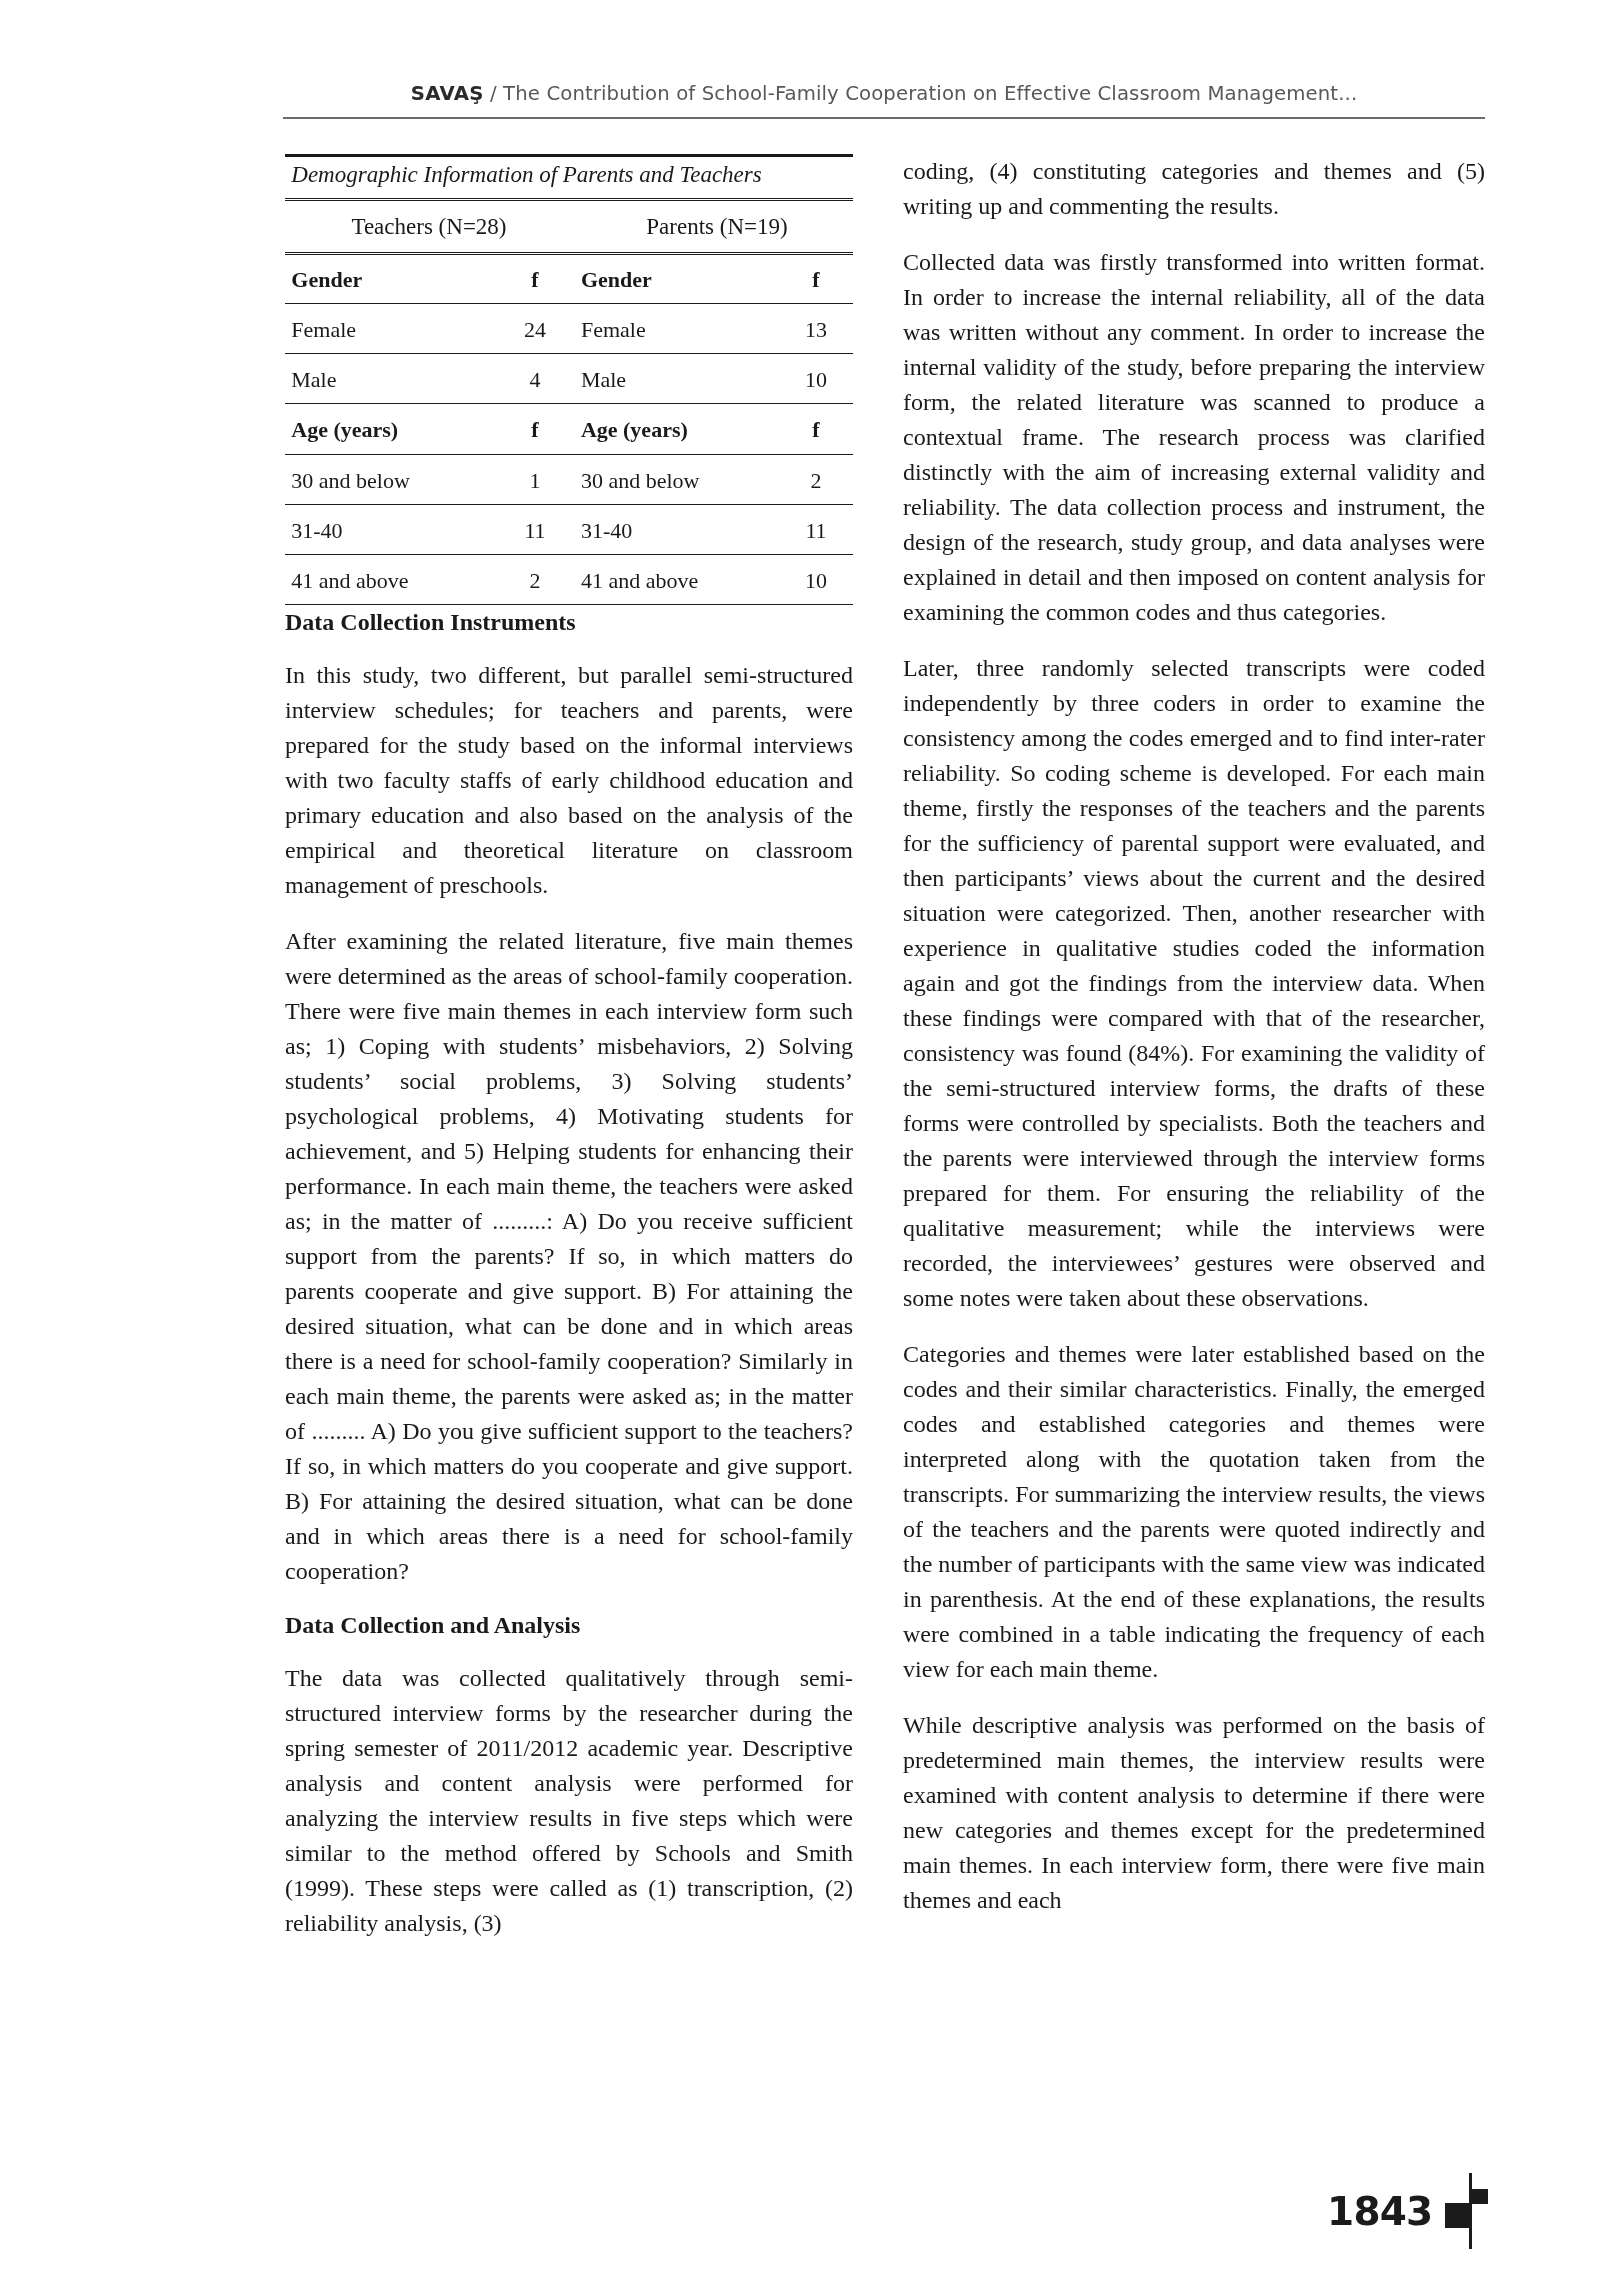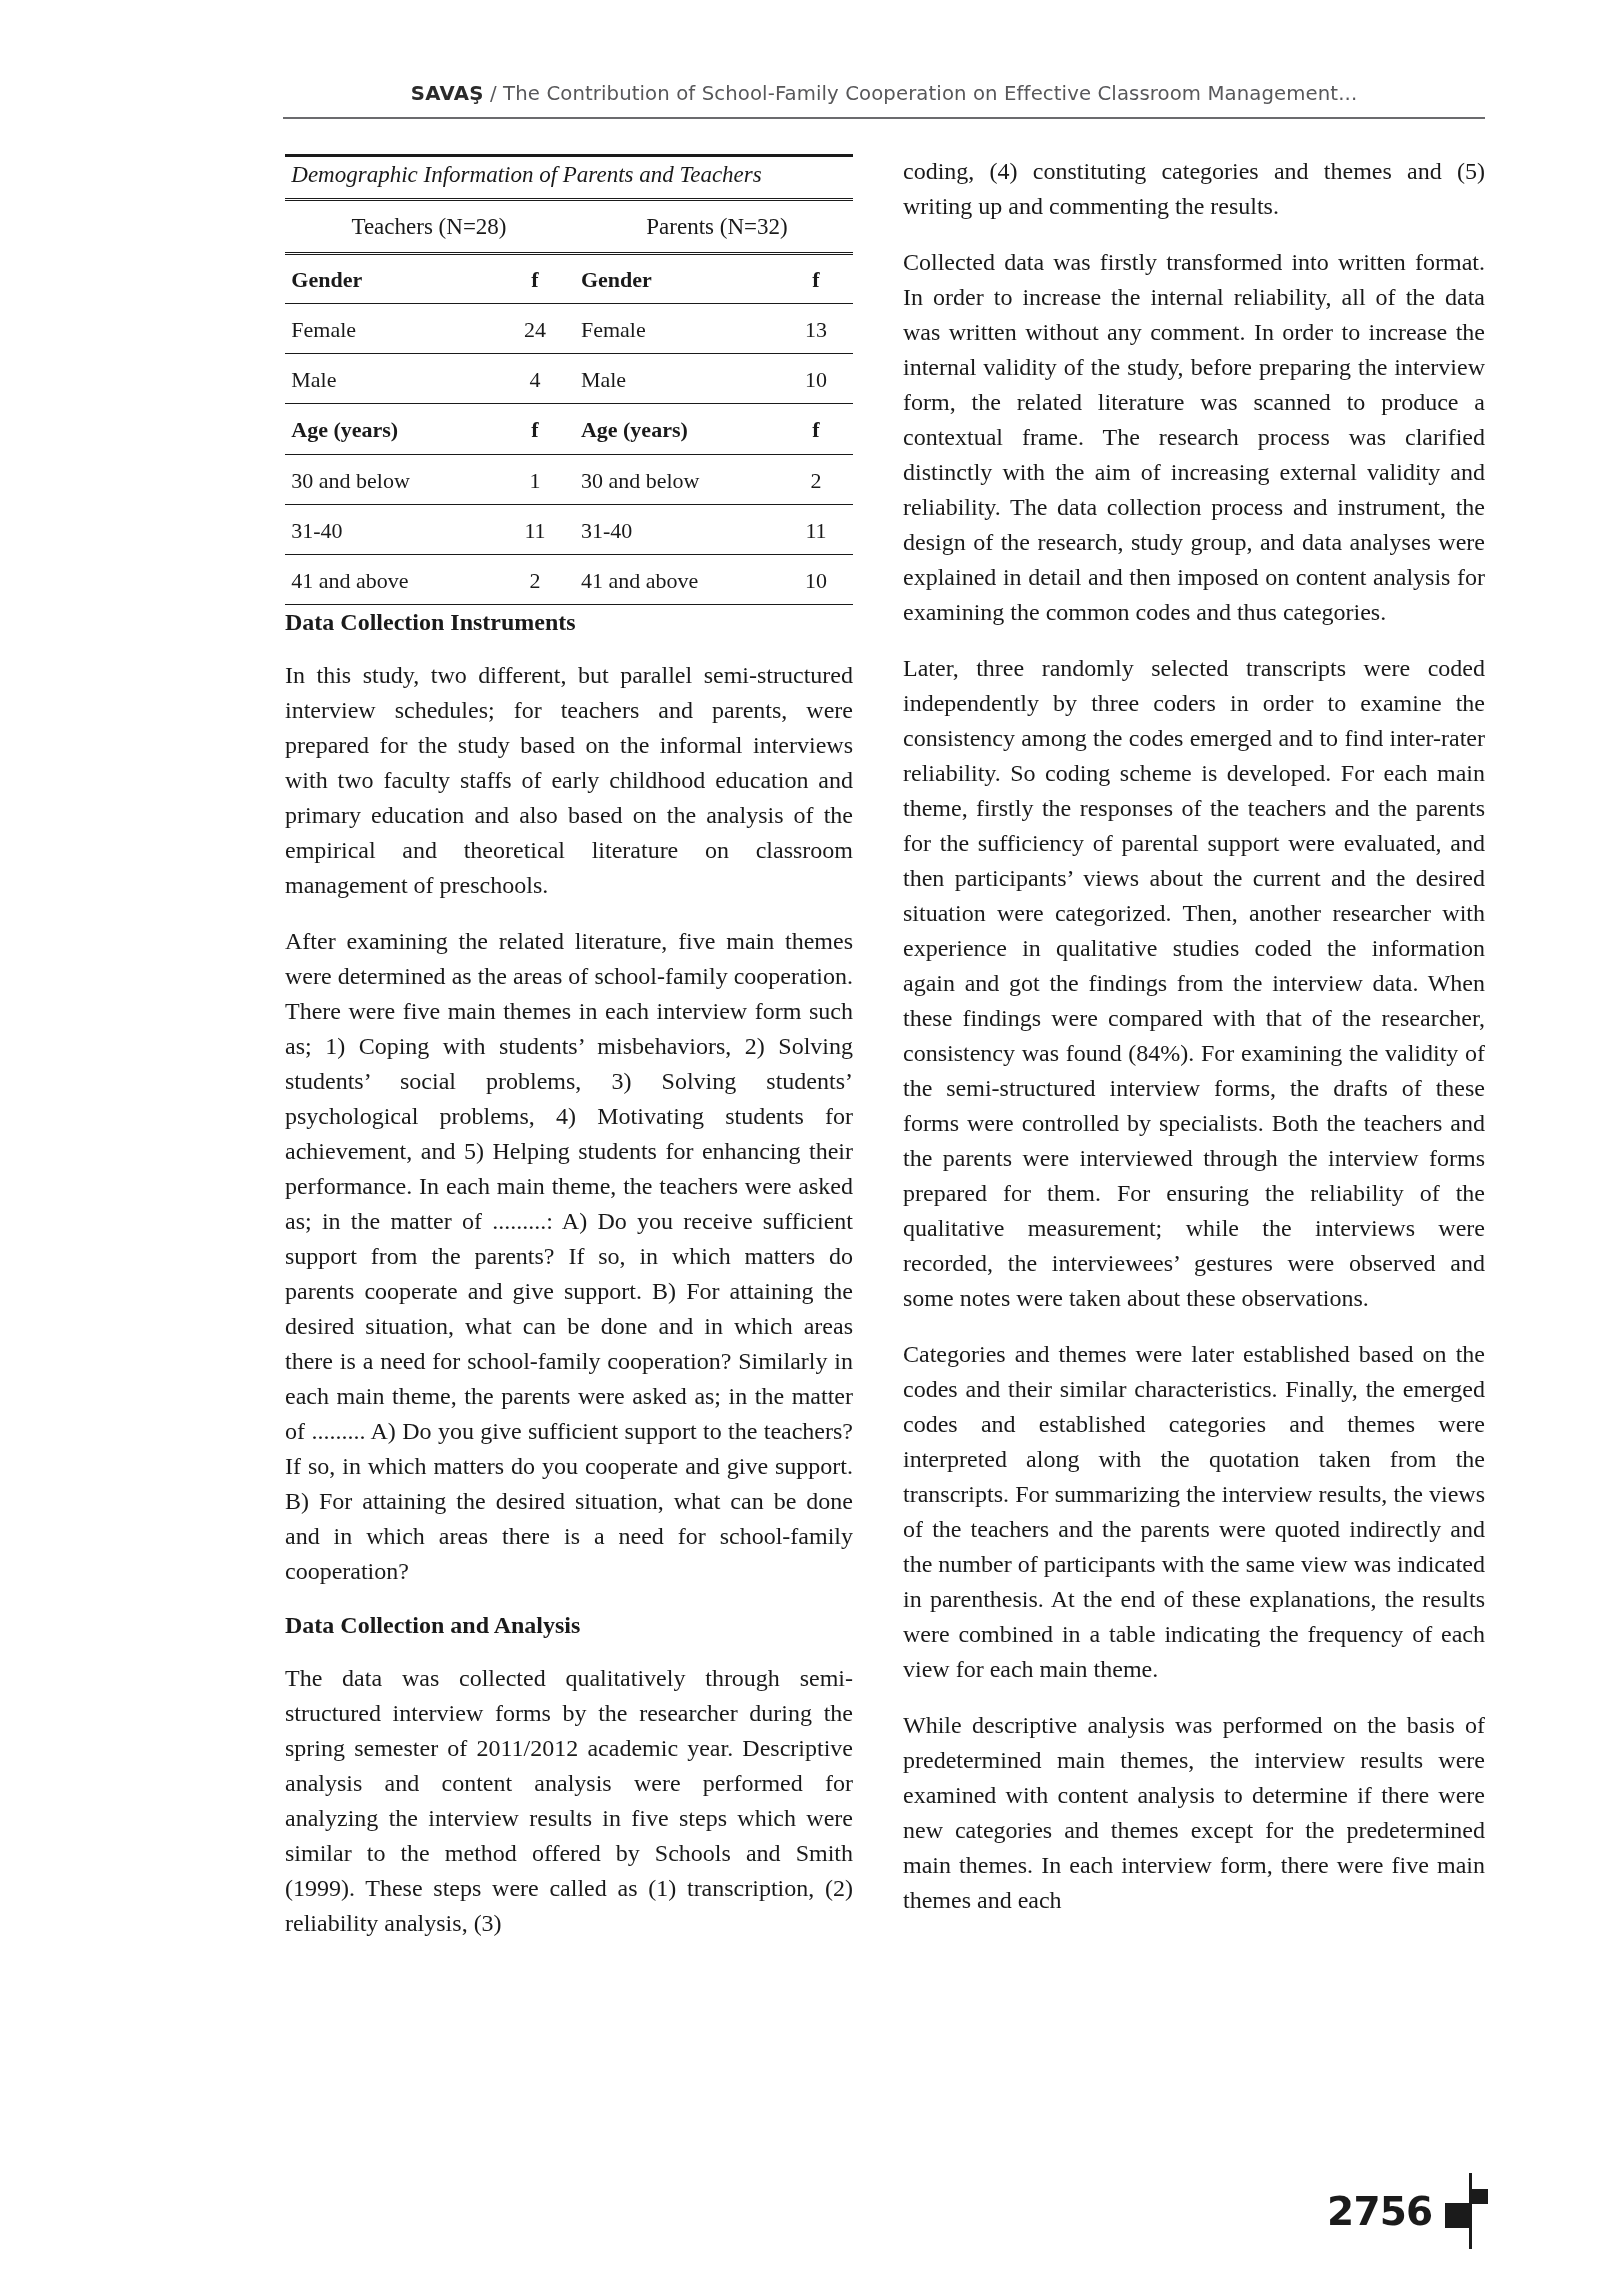--- a/index.html
+++ b/index.html
@@ -183,21 +183,21 @@
 
 <div class="col col-left">
 
   <div class="table-block">
     <div class="tbl-rule-top"></div>
     <div class="tbl-caption-title">Demographic Information of Parents and Teachers</div>
     <div class="tbl-rule"></div>
 
     <div class="group-head-row">
       <span class="gh-teachers">Teachers (N=28)</span>
-      <span class="gh-parents">Parents (N=32)</span>
+      <span class="gh-parents">Parents (N=19)</span>
     </div>
     <div class="tbl-rule"></div>
 
     <table class="demo">
       <tbody>
         <tr class="grp">
           <td class="c1">Gender</td>
           <td class="c2">f</td>
           <td class="c3">Gender</td>
           <td class="c4">f</td>
@@ -270,20 +270,20 @@
 
 <div class="col col-right">
   <p class="body">coding, (4) constituting categories and themes and (5) writing up and commenting the results.</p>
   <p class="body">Collected data was firstly transformed into written format. In order to increase the internal reliability, all of the data was written without any comment. In order to increase the internal validity of the study, before preparing the interview form, the related literature was scanned to produce a contextual frame. The research process was clarified distinctly with the aim of increasing external validity and reliability. The data collection process and instrument, the design of the research, study group, and data analyses were explained in detail and then imposed on content analysis for examining the common codes and thus categories.</p>
   <p class="body">Later, three randomly selected transcripts were coded independently by three coders in order to examine the consistency among the codes emerged and to find inter-rater reliability. So coding scheme is developed. For each main theme, firstly the responses of the teachers and the parents for the sufficiency of parental support were evaluated, and then participants’ views about the current and the desired situation were categorized. Then, another researcher with experience in qualitative studies coded the information again and got the findings from the interview data. When these findings were compared with that of the researcher, consistency was found (84%). For examining the validity of the semi-structured interview forms, the drafts of these forms were controlled by specialists. Both the teachers and the parents were interviewed through the interview forms prepared for them. For ensuring the reliability of the qualitative measurement; while the interviews were recorded, the interviewees’ gestures were observed and some notes were taken about these observations.</p>
   <p class="body">Categories and themes were later established based on the codes and their similar characteristics. Finally, the emerged codes and established categories and themes were interpreted along with the quotation taken from the transcripts. For summarizing the interview results, the views of the teachers and the parents were quoted indirectly and the number of participants with the same view was indicated in parenthesis. At the end of these explanations, the results were combined in a table indicating the frequency of each view for each main theme.</p>
   <p class="body">While descriptive analysis was performed on the basis of predetermined main themes, the interview results were examined with content analysis to determine if there were new categories and themes except for the predetermined main themes. In each interview form, there were five main themes and each</p>
 </div>
 
 <div class="folio">
-  <span class="folio-num">2756</span>
+  <span class="folio-num">1843</span>
   <span class="folio-mark">
     <span class="vbar"></span>
     <span class="sq-big"></span>
     <span class="sq-small"></span>
   </span>
 </div>
 
 
 </body></html>

